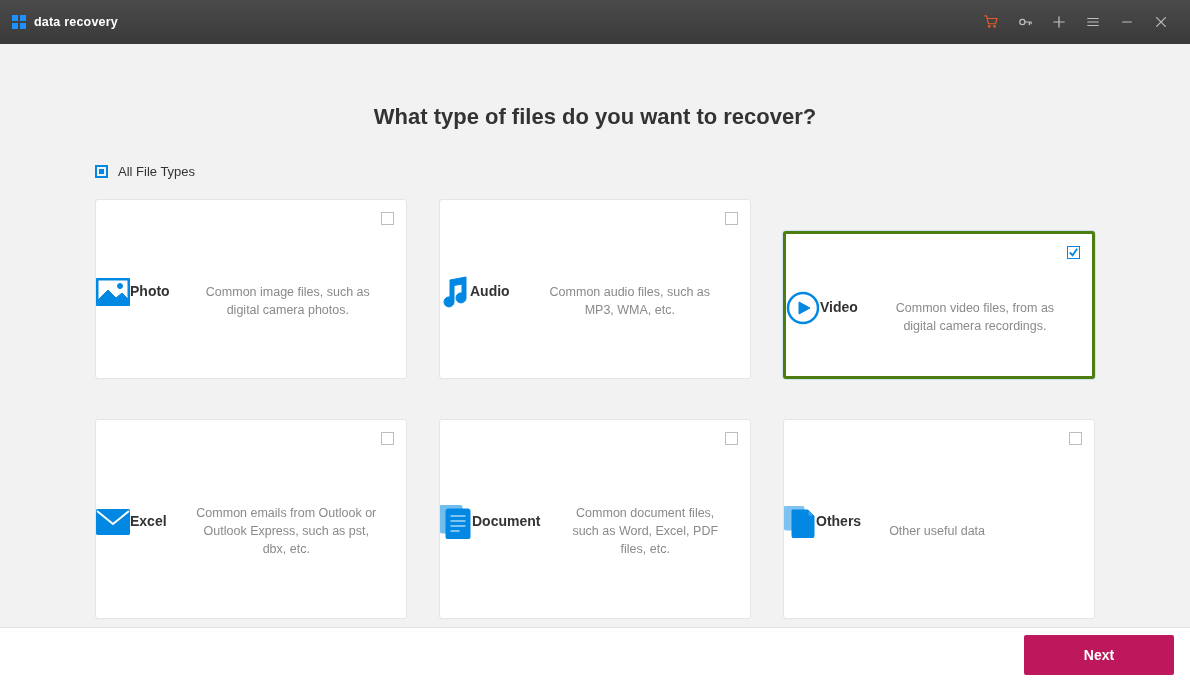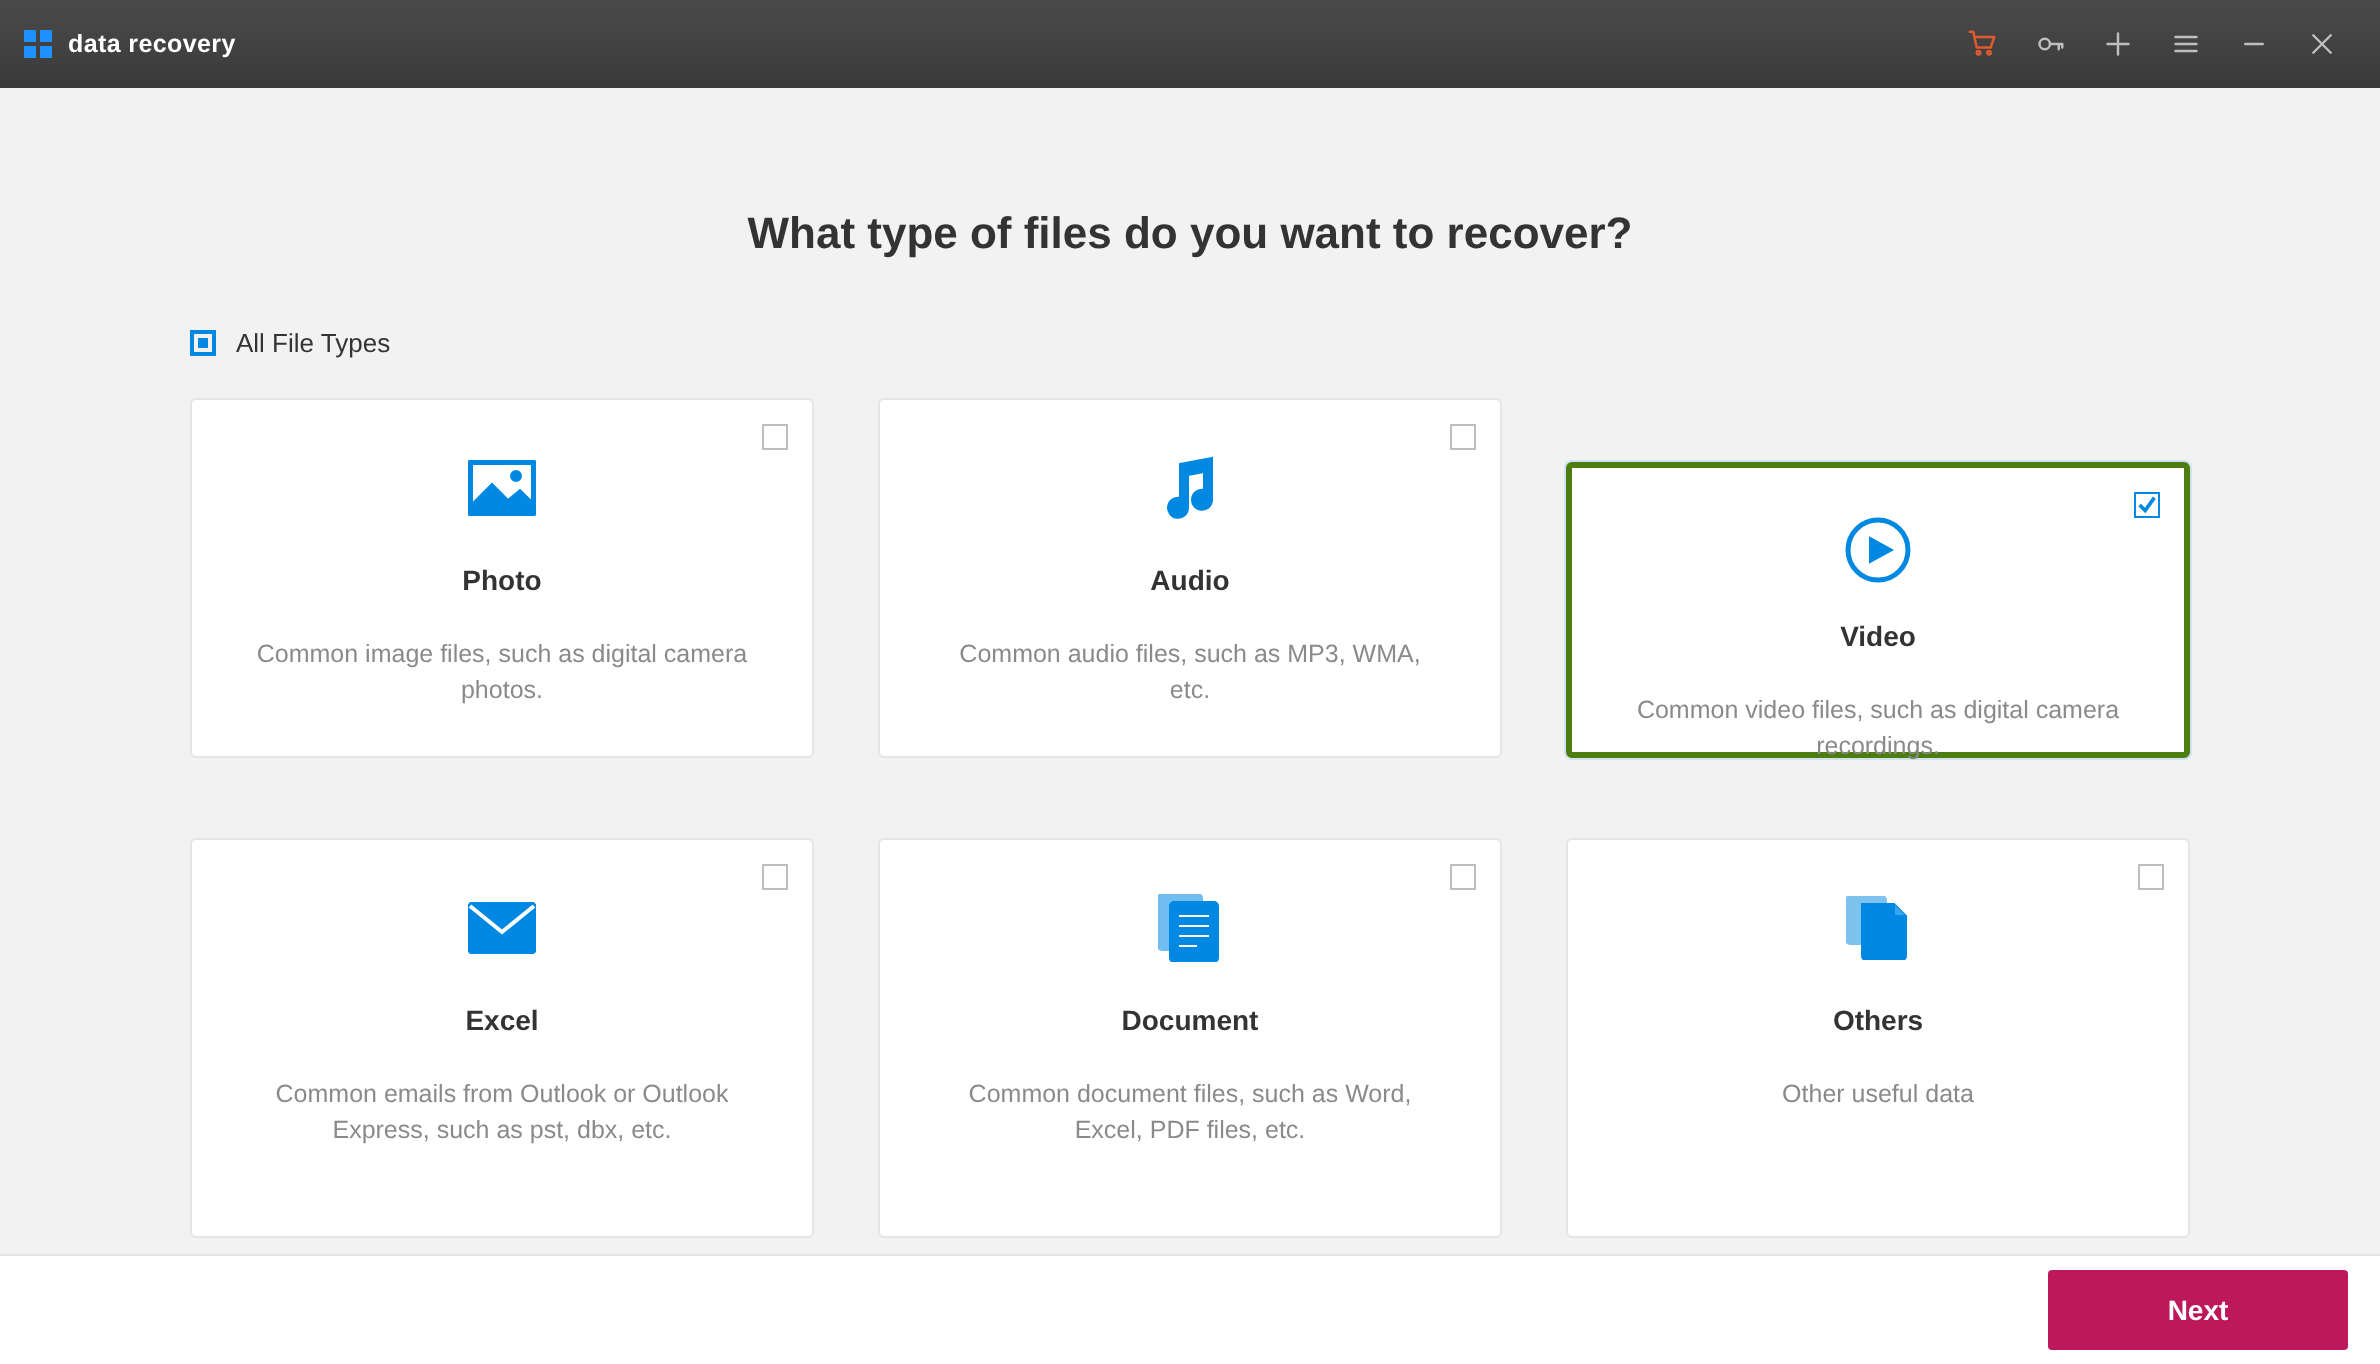--- a/index.html
+++ b/index.html
@@ -18,21 +18,21 @@
 
 
 .content { position:relative; height:calc(682px - 30px - 55px); padding-top:60px; }
 .heading { text-align:center; font-size:22px; font-weight:600; color:#333; }
 .allrow { width:1000px; margin:34px auto 10px; display:flex; align-items:center; }
 .check-all { width:13px; height:13px; border:2px solid #0088e2; display:flex; align-items:center; justify-content:center; margin-right:10px; cursor:pointer; }
 .check-all .inner { width:5px; height:5px; background:#0088e2; }
 .all-label { font-size:13px; color:#333; }
 
 .grid { width:1000px; margin:20px auto 0; display:grid; grid-template-columns:repeat(3,312px); grid-template-rows:180px 200px; gap:40px 32px; justify-content:center; }
-.card { background:#fff; border:1px solid #e5e5e5; border-radius:3px; position:relative; display:flex; flex-direction:column; align-items:center; padding-top:24px; cursor:pointer; }
+.card { background:#fff; border:1px solid #e5e5e5; border-radius:3px; position:relative; display:flex; flex-direction:row; align-items:center; padding-top:24px; cursor:pointer; }
 .card.selected { border:3px solid #4d7c0f; box-shadow:0 0 0 1px rgba(0,136,226,0.15);margin-top:32px; }
 .card .cb { position:absolute; top:12px; right:12px; width:13px; height:13px; border:1px solid #bdbdbd; background:#fff; }
 .card.selected .cb { border-color:#0088e2; }
 .card.selected .cb svg { stroke:#0088e2; }
 .card .cb svg { width:11px; height:11px; display:none; stroke-width:2; fill:none; }
 .card.selected .cb svg { display:block; }
 .card .icon { height:40px; display:flex; align-items:center; justify-content:center; margin-bottom:18px; }
 .card .icon svg { fill:#0088e2; stroke:#0088e2; }
 .card .title { font-size:14px; font-weight:700; color:#333; margin-bottom:20px; }
 .card .desc { font-size:12.5px; color:#8a8a8a; text-align:center; line-height:1.45; padding:0 28px; }
@@ -135,21 +135,21 @@
             <path d="M2 6l3 3 5-7"></path>
           </svg>
         </div>
       <div class="icon">
         <svg width="34" height="34" viewBox="0 0 34 34">
             <circle cx="17" cy="17" r="15" fill="none" stroke="#0088e2" stroke-width="2.5"></circle>
             <path d="M13 11 L24 17 L13 23 Z" fill="#0088e2"></path>
           </svg>
       </div>
       <div class="title">Video</div>
-      <div class="desc">Common video files, such as digital camera recordings.</div>
+      <div class="desc">Common video files, from as digital camera recordings.</div>
     </div>
 
     <div class="card">
       <div class="cb"></div>
       <div class="icon">
         <svg width="34" height="26" viewBox="0 0 34 26">
             <rect x="0" y="0" width="34" height="26" rx="3" fill="#0088e2"></rect>
             <path d="M1 2 L17 15 L33 2" fill="none" stroke="#fff" stroke-width="2"></path>
           </svg>
       </div>

